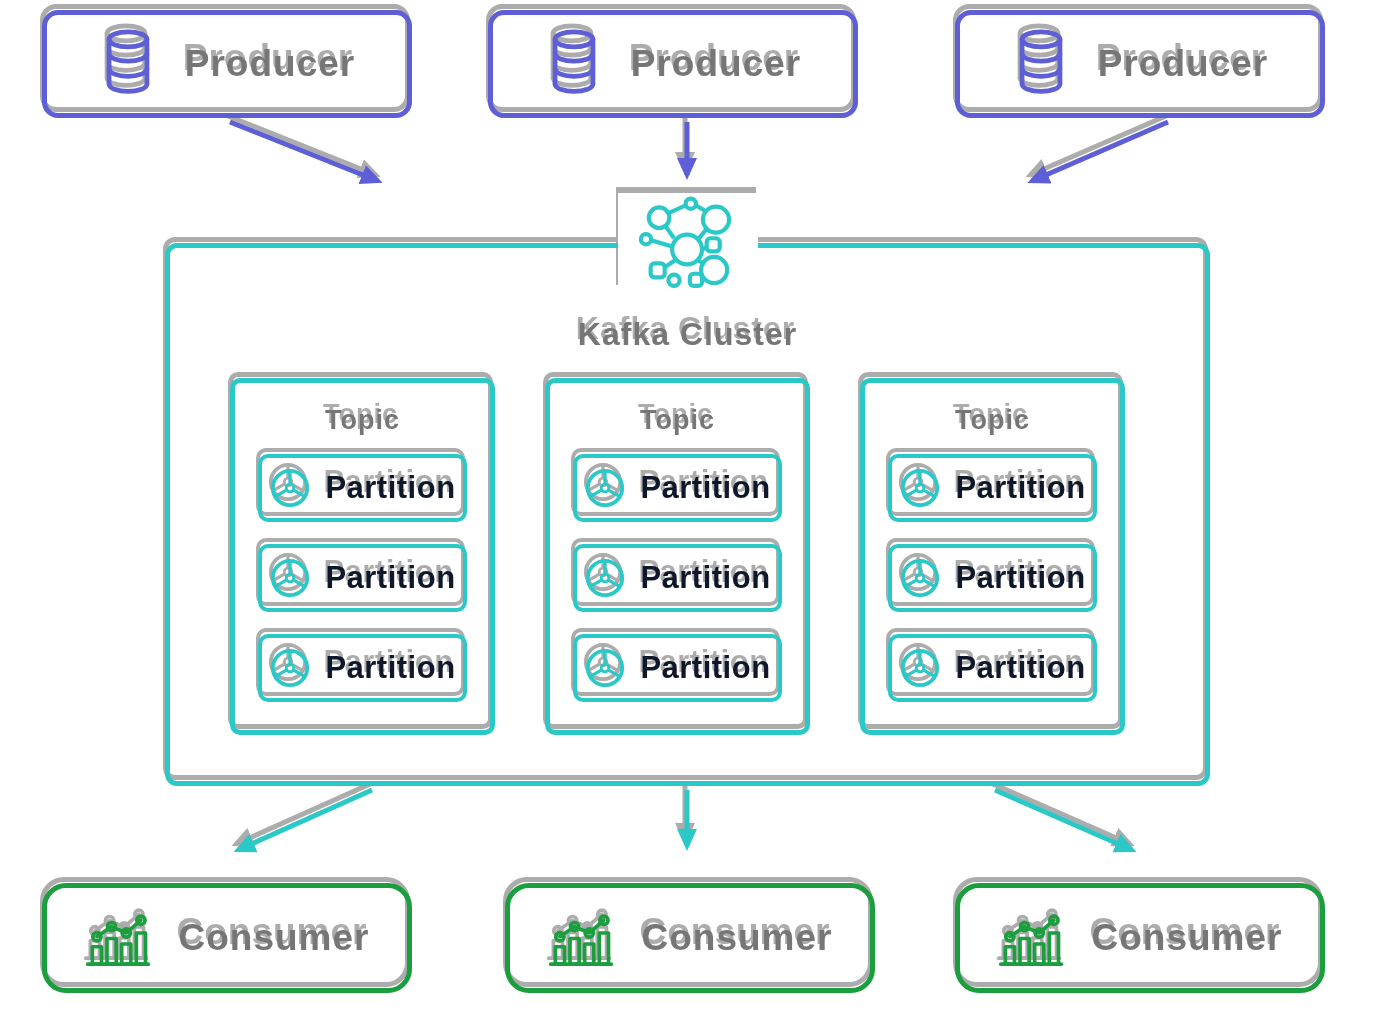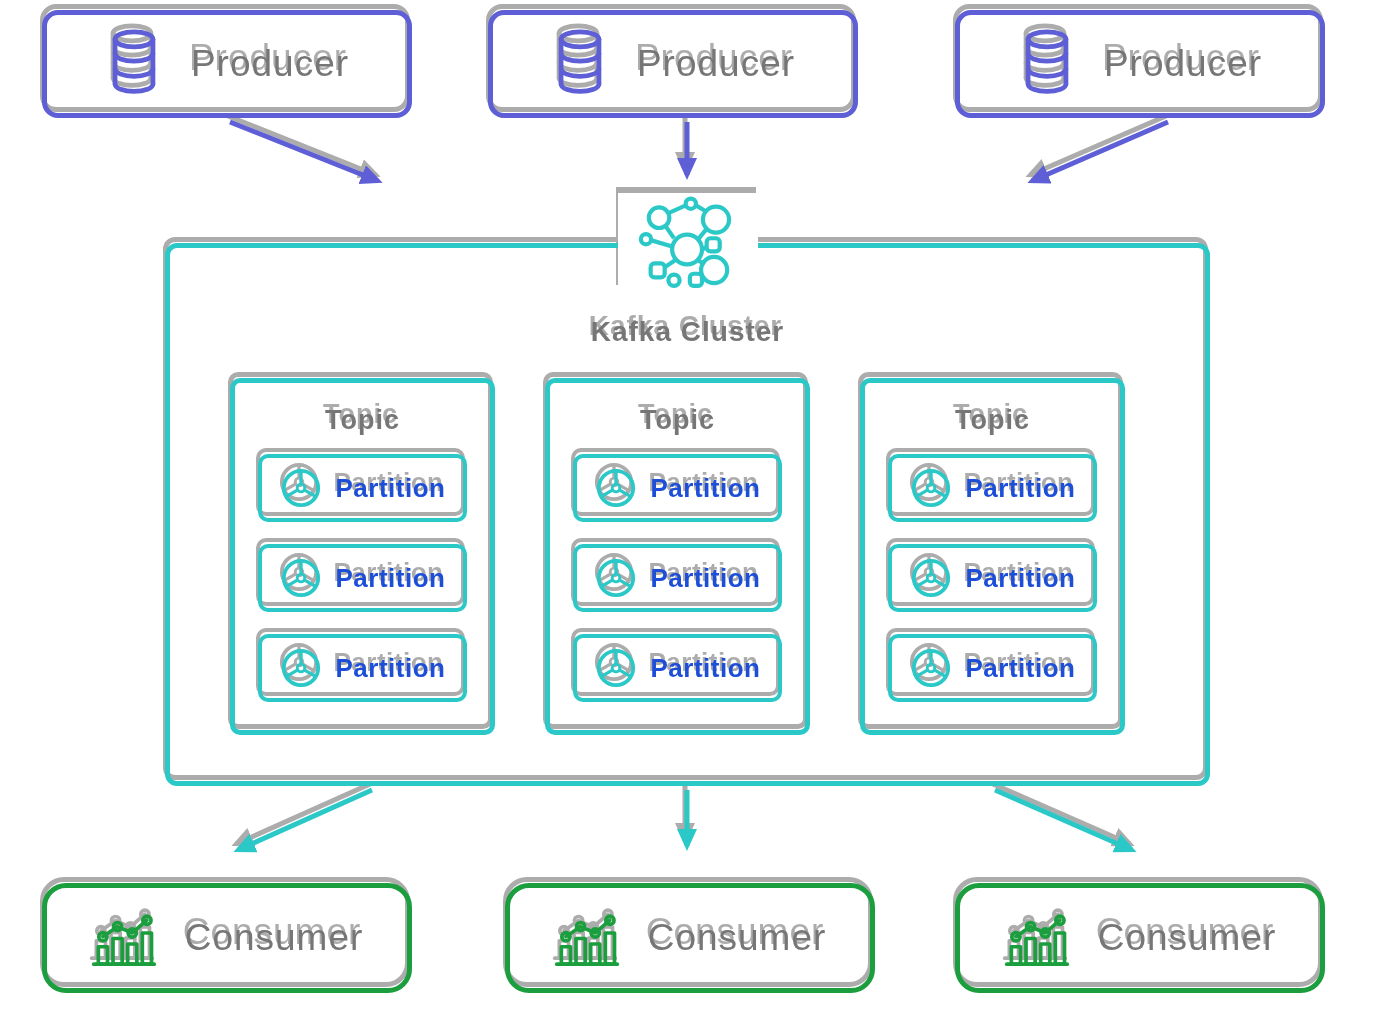--- a/index.html
+++ b/index.html
@@ -9,35 +9,35 @@
   }
   
   .layer { position:absolute; inset:0; filter:drop-shadow(-2px -6px 0.6px rgba(128,128,128,0.65)); }
 
   .box { position:absolute; box-sizing:border-box; display:flex; align-items:center; justify-content:center; gap:28px; background:transparent; }
   .producer { border:5px solid #5E5ED6; border-radius:16px; width:370px; height:108px; top:10px; }
   .consumer { border:5px solid #1B9E3E; border-radius:24px; width:370px; height:110px; top:883px; }
   .p1 { left:42px; } .p2 { left:488px; } .p3 { left:955px; }
   .c1 { left:42px; } .c2 { left:505px; } .c3 { left:955px; }
 
-  .big-label { font-size:37px; font-weight:normal; color:#767676; letter-spacing:1px; }
+  .big-label { font-size:37px; font-weight:bold; color:#767676; letter-spacing:1px; }
 
   .cluster { position:absolute; left:165px; top:243px; width:1045px; height:543px;
     border:5px solid #2BC8C8; border-radius:12px; box-sizing:border-box; }
   .cluster-icon-wrap { position:absolute; top:-55px; left:50%; transform:translateX(-50%);
     background:#ffffff; padding:2px 14px; line-height:0; }
   .cluster-title { position:absolute; top:68px; left:0; width:100%; text-align:center;
-    font-size:28px; font-weight:bold; color:#767676; letter-spacing:1px; }
+    font-size:32px; font-weight:bold; color:#767676; letter-spacing:1px; }
   .topics { position:absolute; left:60px; top:130px; display:flex; gap:50px; }
   .topic { width:265px; height:357px; border:5px solid #2BC8C8; border-radius:10px; box-sizing:border-box; }
   .topic-label { text-align:center; margin-top:22px; font-size:27px; font-weight:bold; color:#767676; letter-spacing:1px; }
   .partitions { display:flex; flex-direction:column; gap:22px; padding:18px 23px 0 23px; }
   .partition { height:68px; border:4px solid #2BC8C8; border-radius:10px; box-sizing:border-box;
     display:flex; align-items:center; justify-content:center; gap:14px; }
-  .partition-label { font-size:26px; font-weight:bold; color:#1d4ed8; letter-spacing:0.5px; }
+  .partition-label { font-size:31px; font-weight:bold; color:#0f172a; letter-spacing:0.5px; }
 
   .arrows { position:absolute; inset:0; width:1376px; height:1021px; }
 
   .watermark { position:absolute; right:28px; bottom:18px; z-index:6;
     font-size:22px; font-weight:bold; color:#f4f4f4;
     text-shadow:0 0 3px rgba(105,105,105,0.9), 0 1px 2px rgba(105,105,105,0.8); }
   svg { display:block; }
 </style>
 </head>
 <body>

